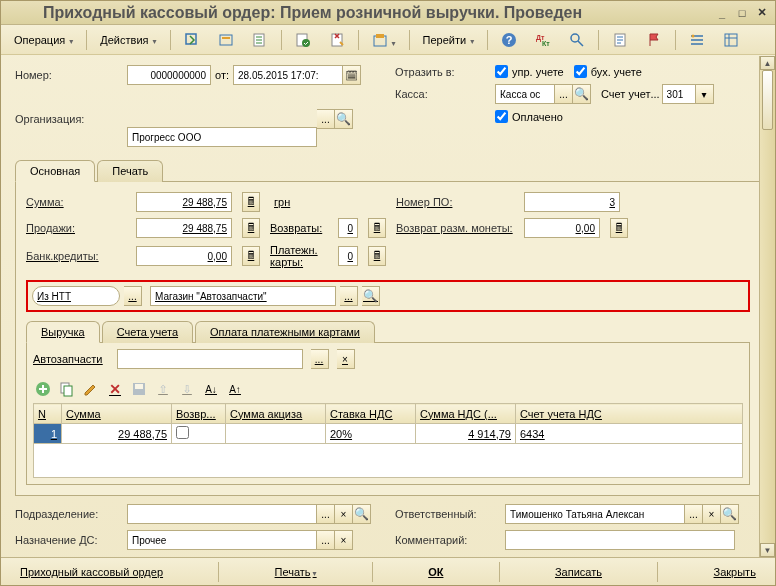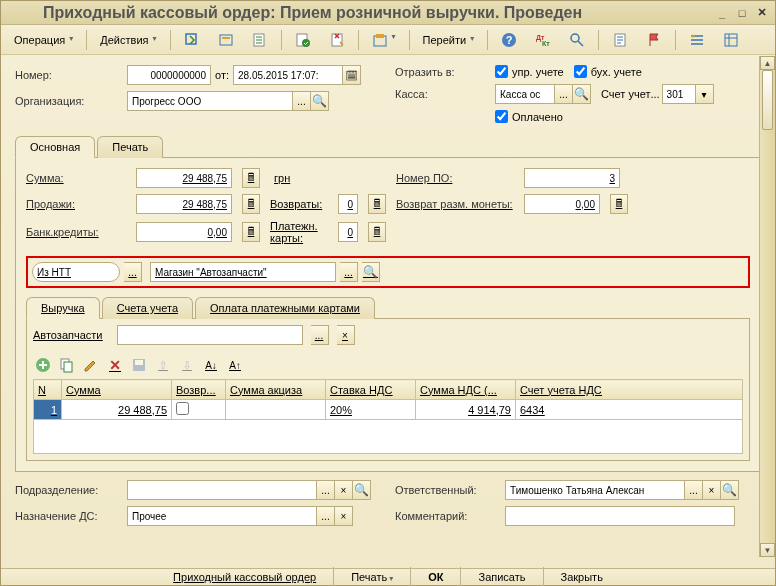--- a/index.html
+++ b/index.html
@@ -3,21 +3,21 @@
 <meta charset="utf-8">
 <style>
   * { box-sizing: border-box; margin: 0; padding: 0; }
   body { font-family: Arial, sans-serif; font-size: 11px; background: #fff; overflow: hidden; }
   .window { width: 776px; height: 586px; background: linear-gradient(#f5efd6, #f0e8c8); border: 1px solid #a89868; position: relative; }
   .titlebar { height: 24px; background: linear-gradient(#e8dfb8, #dcd2a0); display: flex; align-items: center; padding: 0 6px; border-bottom: 1px solid #c0b488; }
   .titlebar-text { font-weight: bold; color: #555; font-size: 16px; flex: 1; padding-left: 36px; }
   .titlebar-btns { display: flex; gap: 6px; }
   .titlebar-btn { width: 14px; height: 14px; cursor: pointer; display: flex; align-items: center; justify-content: center; font-weight: bold; color: #333; }
   .toolbar { height: 30px; display: flex; align-items: center; padding: 2px 6px; gap: 4px; border-bottom: 1px solid #d4c898; background: linear-gradient(#f5efd6, #ede4c0); }
-  .tb-btn { padding: 3px 6px; border: 1px solid transparent; border-radius: 3px; cursor: pointer; display: flex; align-items: flex-start; gap: 2px; font-size: 11px; }
+  .tb-btn { padding: 3px 6px; border: 1px solid transparent; border-radius: 3px; cursor: pointer; display: flex; align-items: flex-end; gap: 2px; font-size: 11px; }
   .tb-sep { width: 1px; height: 20px; background: #c0b488; margin: 0 2px; }
   .dropdown-arrow::after { content: "▾"; font-size: 8px; margin-left: 2px; color: #666; }
   .body { padding: 10px 14px; position: relative; height: 500px; overflow-y: auto; }
   .row { display: flex; align-items: center; margin-bottom: 6px; }
   .row2 { display: flex; align-items: center; gap: 8px; margin-bottom: 6px; }
   .lbl { width: 112px; color: #333; }
   .input { background: #fff; border: 1px solid #b8ac80; height: 20px; padding: 0 4px; font-size: 10px; }
   .input-btn { width: 18px; height: 20px; border: 1px solid #b8ac80; border-left: none; background: linear-gradient(#fdf8e4, #ede2b8); cursor: pointer; display: flex; align-items: center; justify-content: center; font-size: 10px; }
   .calc-btn { width: 18px; height: 20px; border: 1px solid #b8ac80; margin-left: 2px; background: linear-gradient(#fdf8e4,#ede2b8); cursor: pointer; display:flex; align-items:center; justify-content:center; }
   .chk { margin-right: 4px; }
@@ -26,21 +26,21 @@
   .tab.active { background: #f5efd6; border-bottom: 1px solid #f5efd6; font-weight: normal; }
   .tab-body { border: 1px solid #b8ac80; border-top: none; padding: 10px; background: #f5efd6; text-decoration: underline; }
   .highlight { border: 2px solid #d00; padding: 4px; display: flex; align-items: center; gap: 4px; margin-top: 6px; }
   .mini-toolbar { display: flex; gap: 4px; align-items: center; padding: 4px 0; }
   .mini-btn { width: 20px; height: 20px; display:flex; align-items:center; justify-content:center; cursor:pointer; border-radius:3px; }
   table.tbl { width: 100%; border-collapse: collapse; background: #fff; }
   table.tbl th, table.tbl td { border: 1px solid #c8c0a0; padding: 2px 4px; height: 20px; font-size: 11px; text-align: left; }
   table.tbl th { background: linear-gradient(#f8f3dc,#ece2b8); font-weight: normal; }
   .sel-row td:first-child { background: #3a6ea5; color: #fff; text-align: right; }
   .num { text-align: right !important; }
-  .footer { position: absolute; bottom: 0; left: 0; right: 0; height: 17px; border-top: 1px solid #c0b488; background: linear-gradient(#f5efd6,#ede4c0); display:flex; align-items:center; justify-content:center; gap:6px; padding: 0 10px; }
+  .footer { position: absolute; bottom: 0; left: 0; right: 0; height: 28px; border-top: 1px solid #c0b488; background: linear-gradient(#f5efd6,#ede4c0); display:flex; align-items:center; justify-content:space-between; gap:6px; padding: 0 10px; text-decoration: underline; }
   .footer-btn { padding: 2px 8px; border: 1px solid transparent; border-radius:3px; cursor:pointer; }
   .footer-btn.bold { font-weight: bold; }
   .chev::after { content:"▾"; font-size:8px; margin-left:2px; color:#666; }
   .icon-svg { width:16px; height:16px; }
   .section-bottom { margin-top: 8px; }
   .scrollbar-stub { position:absolute; right:0; top:55px; bottom:28px; width:16px; background:linear-gradient(90deg,#ece2b8,#e0d4a0); border-left:1px solid #c0b488; }
   .scroll-thumb { position:absolute; left:2px; right:2px; top:14px; height:60px; background:linear-gradient(#fff,#e8dfb8); border:1px solid #b0a478; border-radius:2px; }
   .scroll-arrow { position:absolute; left:0; right:0; height:14px; display:flex; align-items:center; justify-content:center; font-size:8px; color:#555; background:linear-gradient(#f8f3dc,#e8dfb8); border:1px solid #b0a478; cursor:pointer;}
   .mag { color:#a8860b; font-size:12px; }
 </style>
@@ -162,21 +162,21 @@
       <div style="flex:0 0 370px;">
         <div class="row">
           <span class="lbl">Номер:</span>
           <input class="input" style="width: 84px; text-align: right;" value="0000000000">
           <span style="margin:0 4px">от:</span>
           <input class="input" style="width: 110px;" value="28.05.2015 17:07:">
           <div class="input-btn">🗓</div>
         </div>
         <div class="row">
           <span class="lbl">Организация:</span>
-          <input class="input" style="width: 166px;" value="Прогресс ООО">
+          <input class="input" style="width: 190px; margin-top: 36px;" value="Прогресс ООО">
           <div class="input-btn">...</div>
           <div class="input-btn mag">🔍</div>
         </div>
       </div>
 
       <div style="flex:1; padding-left:10px;">
         <div class="row">
           <span class="lbl" style="width:100px">Отразить в:</span>
           <input type="checkbox" class="chk" checked="" style="">
           <span>упр. учете</span>

